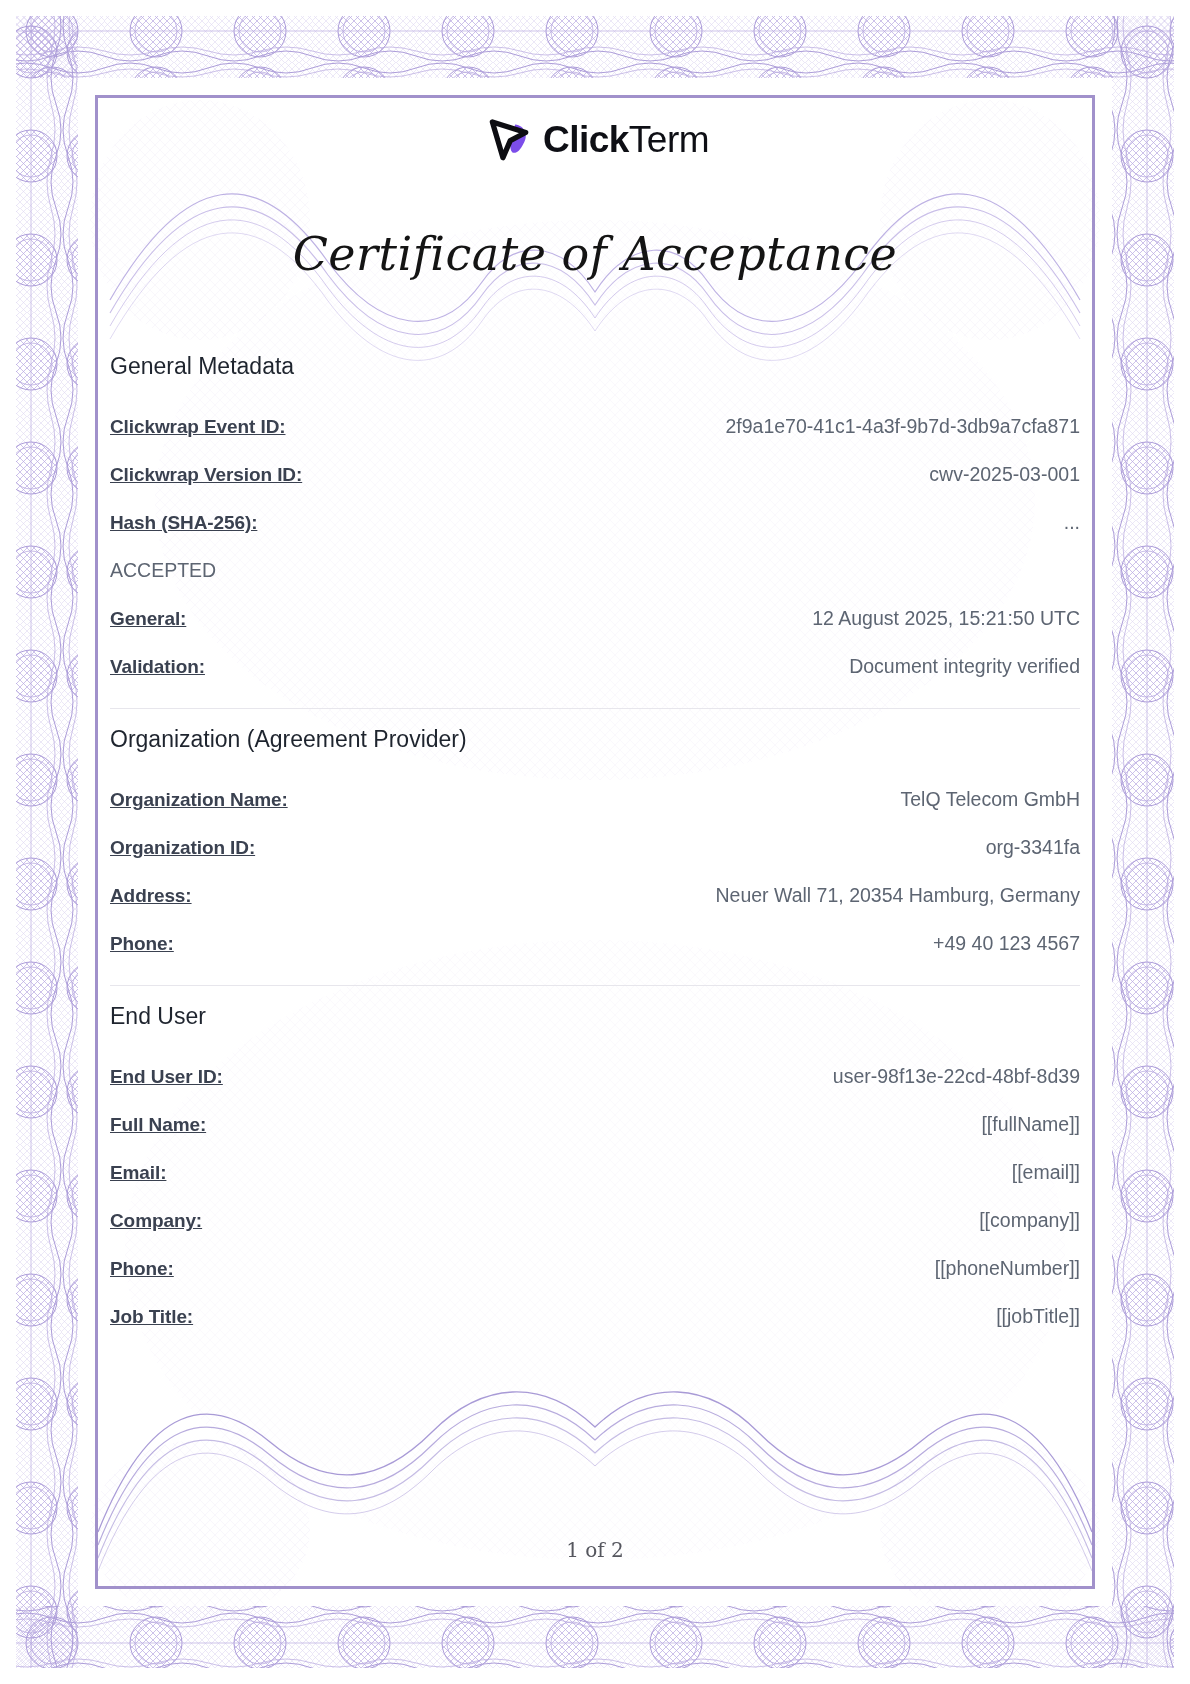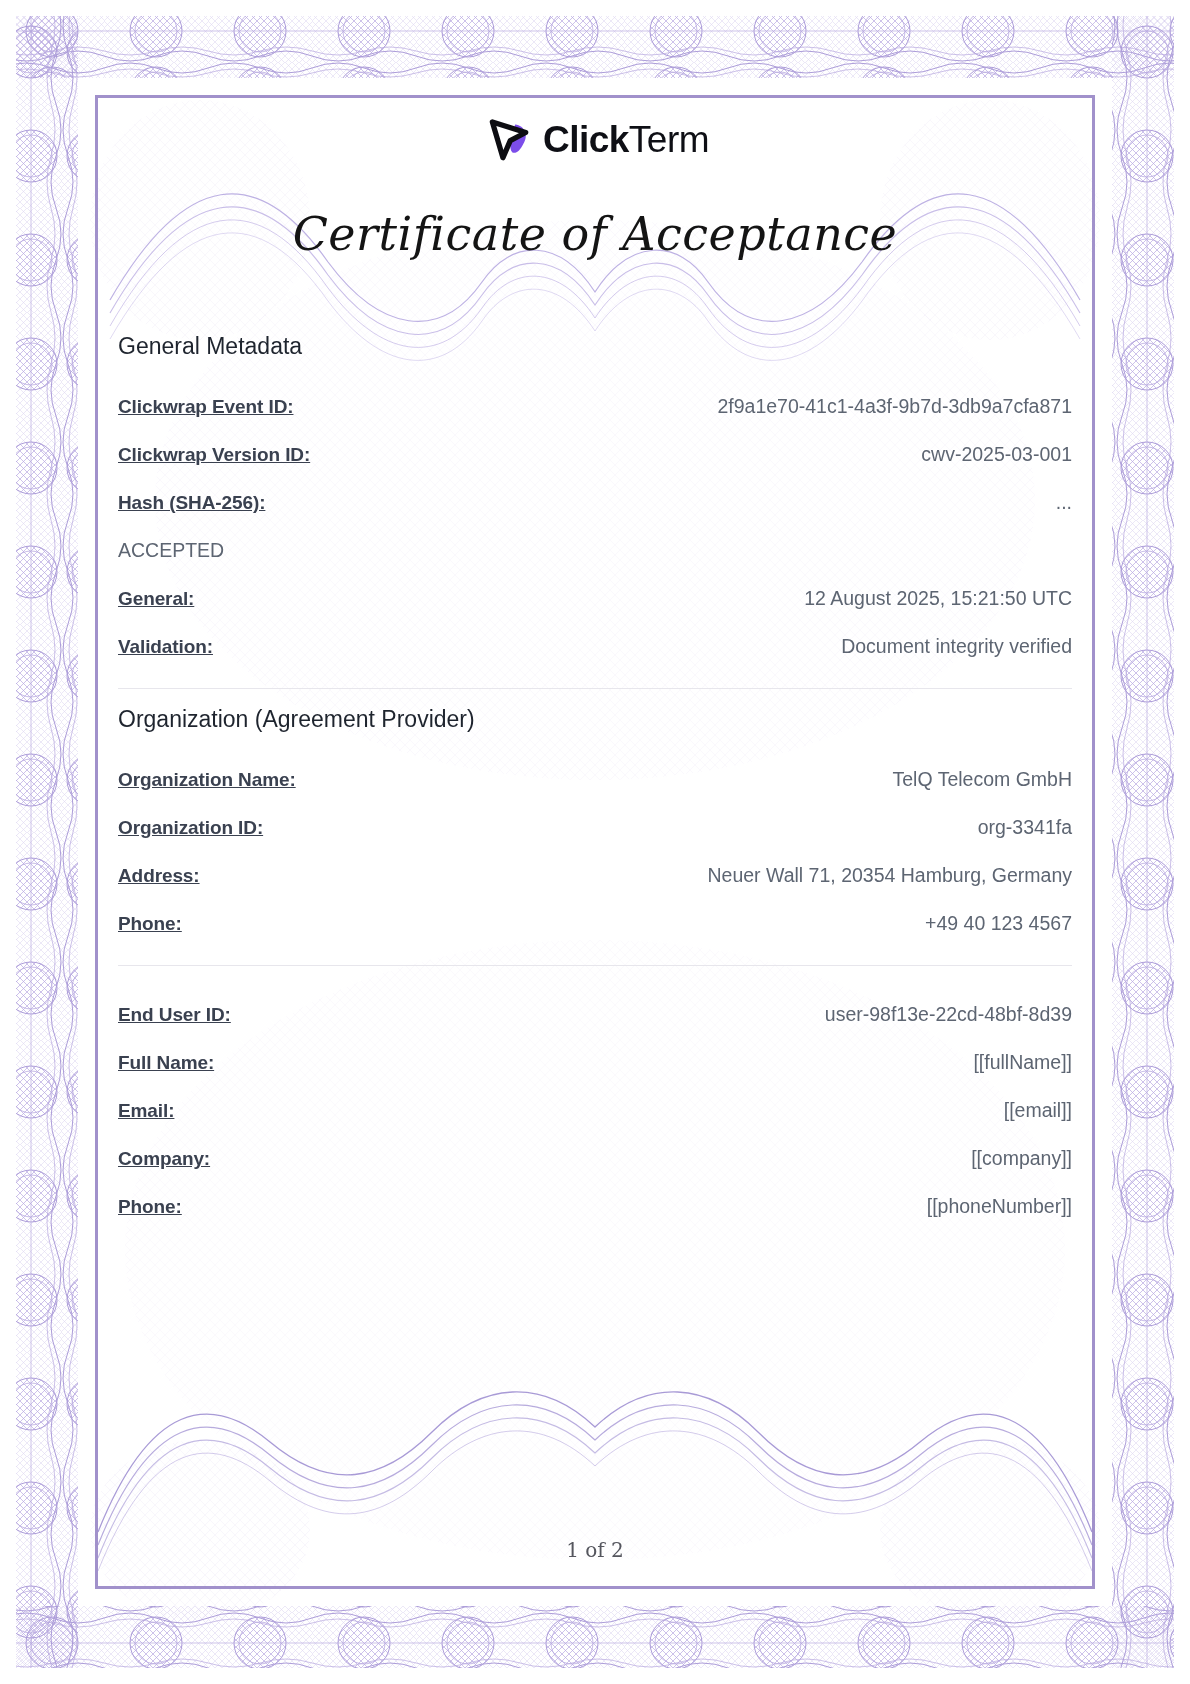--- a/index.html
+++ b/index.html
@@ -8,29 +8,29 @@
 
   
   .deco{position:absolute;left:0;top:0;width:1190px;height:1684px;pointer-events:none;}
 
   
   .inner-frame{position:absolute;left:95px;top:95px;right:95px;bottom:95px;
                border:3.5px solid #a191cb;background:transparent;}
 
   
   .content{position:absolute;left:98px;top:98px;right:98px;bottom:98px;
-           padding:0 20px;box-sizing:border-box;}
+           padding:0 12px;box-sizing:border-box;}
 
   .logo-row{margin-top:14px;height:54px;display:flex;align-items:center;justify-content:center;gap:10px;}
   .logo-icon{width:52px;height:52px;flex:0 0 auto;}
   .logo-text{font-size:37px;color:#0e0f15;letter-spacing:-0.5px;line-height:1;}
   .logo-text .b{font-weight:800;}
   .logo-text .r{font-weight:400;}
 
-  .cert-title{margin-top:40px;text-align:center;
+  .cert-title{margin-top:60px;text-align:center;
               font-family:"DejaVu Serif","Liberation Serif",serif;
               font-style:italic;font-weight:500;font-size:46px;line-height:56px;color:#141414;
               letter-spacing:0.5px;}
 
   .section-heading{font-size:23px;font-weight:400;color:#1e242e;line-height:24px;}
   .h1{margin-top:72px;}
   .h2{margin-top:18px;}
   .rows{margin-top:24px;}
   .row{display:flex;justify-content:space-between;align-items:baseline;height:48px;line-height:48px;}
   .label{font-weight:700;font-size:19px;color:#3a4150;letter-spacing:-0.1px;text-decoration:underline;}
@@ -163,20 +163,21 @@
       <span class="label">Address:</span>
       <span class="value">Neuer Wall 71, 20354 Hamburg, Germany</span>
     </div>
     <div class="row">
       <span class="label">Phone:</span>
       <span class="value">+49 40 123 4567</span>
     </div>
   </div>
   <hr class="divider">
 
+  <div class="section-heading h2">End User</div>
   <div class="rows">
     <div class="row">
       <span class="label">End User ID:</span>
       <span class="value">user-98f13e-22cd-48bf-8d39</span>
     </div>
     <div class="row">
       <span class="label">Full Name:</span>
       <span class="value">[[fullName]]</span>
     </div>
     <div class="row">
@@ -184,16 +185,20 @@
       <span class="value">[[email]]</span>
     </div>
     <div class="row">
       <span class="label">Company:</span>
       <span class="value">[[company]]</span>
     </div>
     <div class="row">
       <span class="label">Phone:</span>
       <span class="value">[[phoneNumber]]</span>
     </div>
+    <div class="row">
+      <span class="label">Job Title:</span>
+      <span class="value">[[jobTitle]]</span>
+    </div>
   </div>
 
   <div class="footer">1 of 2</div>
 </div>
 
 </body></html>

